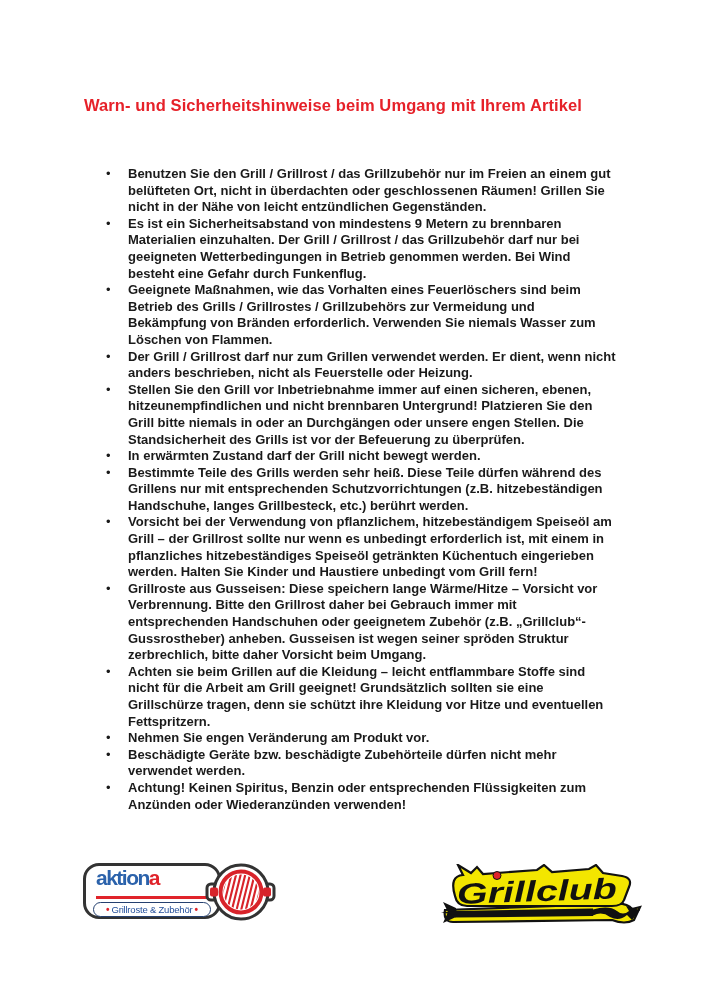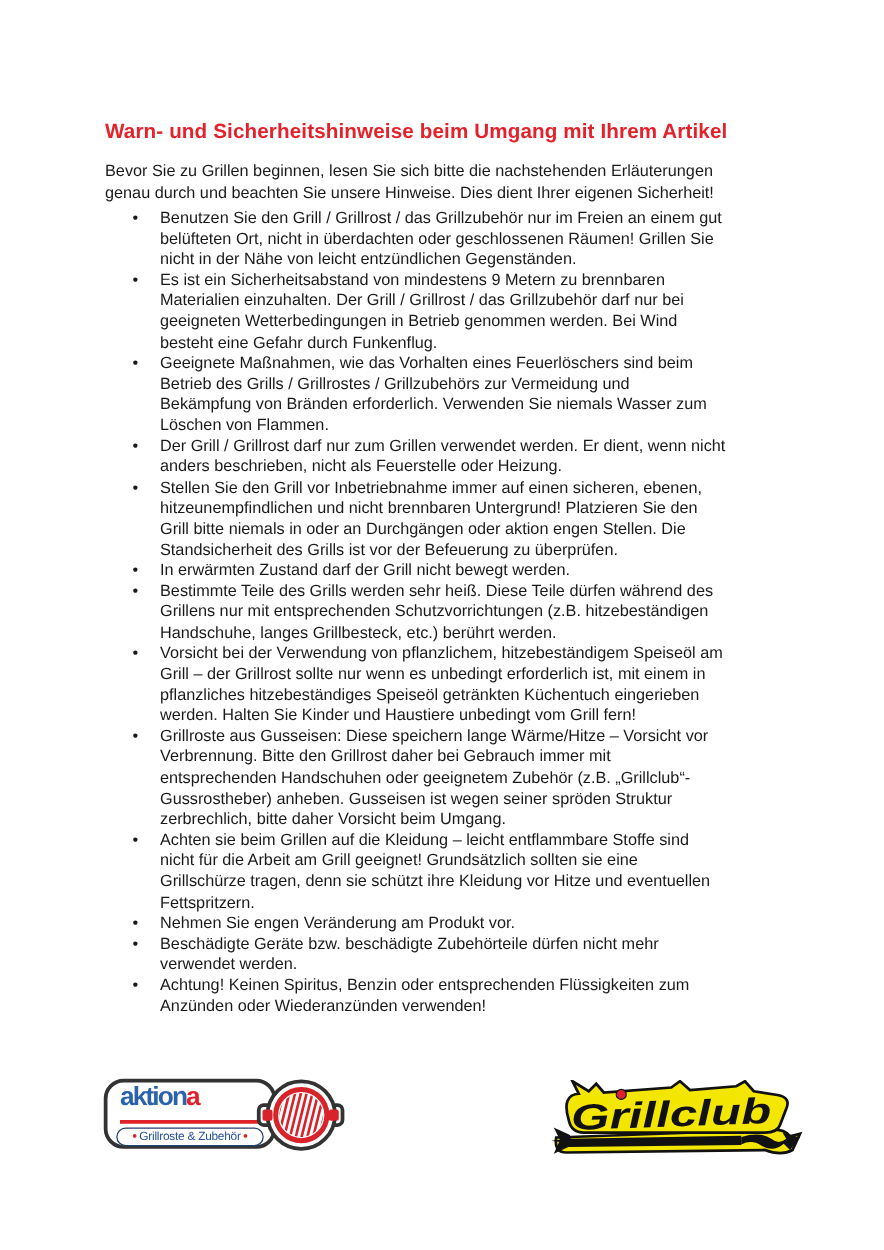--- a/index.html
+++ b/index.html
@@ -18,21 +18,21 @@
   }
   .bullet-list {
     position:absolute; left:84px; top:166px; width:590px;
     margin:0; padding:0; list-style:none;
   }
   .bullet-item { display:flex; font-size:13px; line-height:16.6px; }
   .bullet-marker {
     flex:none; width:22px; padding-left:22px; text-align:left;
     font-size:13px; line-height:16.6px;
   }
-  .bullet-text { flex:1; white-space:pre-line; }
+  .bullet-text { flex:1; white-space:pre-line;font-weight:bold; }
 
   
   .aktiona-logo { position:absolute; left:83px; top:858px; width:195px; height:68px; }
   .ak-box {
     position:absolute; left:0; top:5px; width:138px; height:56px; background:#fff;
     border:3.5px solid #333333; border-radius:16px; box-sizing:border-box;
   }
   .ak-word {
     position:absolute; left:13px; top:9px; font-size:21px; font-weight:bold;
     letter-spacing:-1.5px; line-height:1; color:#2b62ab; white-space:nowrap;
@@ -55,22 +55,20 @@
     font-size:29px; fill:#111111;
   }
 </style>
 </head>
 <body>
 
 <div class="page">
 
   <h1 class="doc-title">Warn- und Sicherheitshinweise beim Umgang mit Ihrem Artikel</h1>
 
-  <p class="intro">Bevor Sie zu Grillen beginnen, lesen Sie sich bitte die nachstehenden Erläuterungen
-genau durch und beachten Sie unsere Hinweise. Dies dient Ihrer eigenen Sicherheit!</p>
 
   <ul class="bullet-list">
     <li class="bullet-item">
         <span class="bullet-marker">•</span>
         <span class="bullet-text">Benutzen Sie den Grill / Grillrost / das Grillzubehör nur im Freien an einem gut
 belüfteten Ort, nicht in überdachten oder geschlossenen Räumen! Grillen Sie
 nicht in der Nähe von leicht entzündlichen Gegenständen.</span>
       </li>
     <li class="bullet-item">
         <span class="bullet-marker">•</span>
@@ -88,21 +86,21 @@
       </li>
     <li class="bullet-item">
         <span class="bullet-marker">•</span>
         <span class="bullet-text">Der Grill / Grillrost darf nur zum Grillen verwendet werden. Er dient, wenn nicht
 anders beschrieben, nicht als Feuerstelle oder Heizung.</span>
       </li>
     <li class="bullet-item">
         <span class="bullet-marker">•</span>
         <span class="bullet-text">Stellen Sie den Grill vor Inbetriebnahme immer auf einen sicheren, ebenen,
 hitzeunempfindlichen und nicht brennbaren Untergrund! Platzieren Sie den
-Grill bitte niemals in oder an Durchgängen oder aktion engen Stellen. Die
+Grill bitte niemals in oder an Durchgängen oder unsere engen Stellen. Die
 Standsicherheit des Grills ist vor der Befeuerung zu überprüfen.</span>
       </li>
     <li class="bullet-item">
         <span class="bullet-marker">•</span>
         <span class="bullet-text">In erwärmten Zustand darf der Grill nicht bewegt werden.</span>
       </li>
     <li class="bullet-item">
         <span class="bullet-marker">•</span>
         <span class="bullet-text">Bestimmte Teile des Grills werden sehr heiß. Diese Teile dürfen während des
 Grillens nur mit entsprechenden Schutzvorrichtungen (z.B. hitzebeständigen

